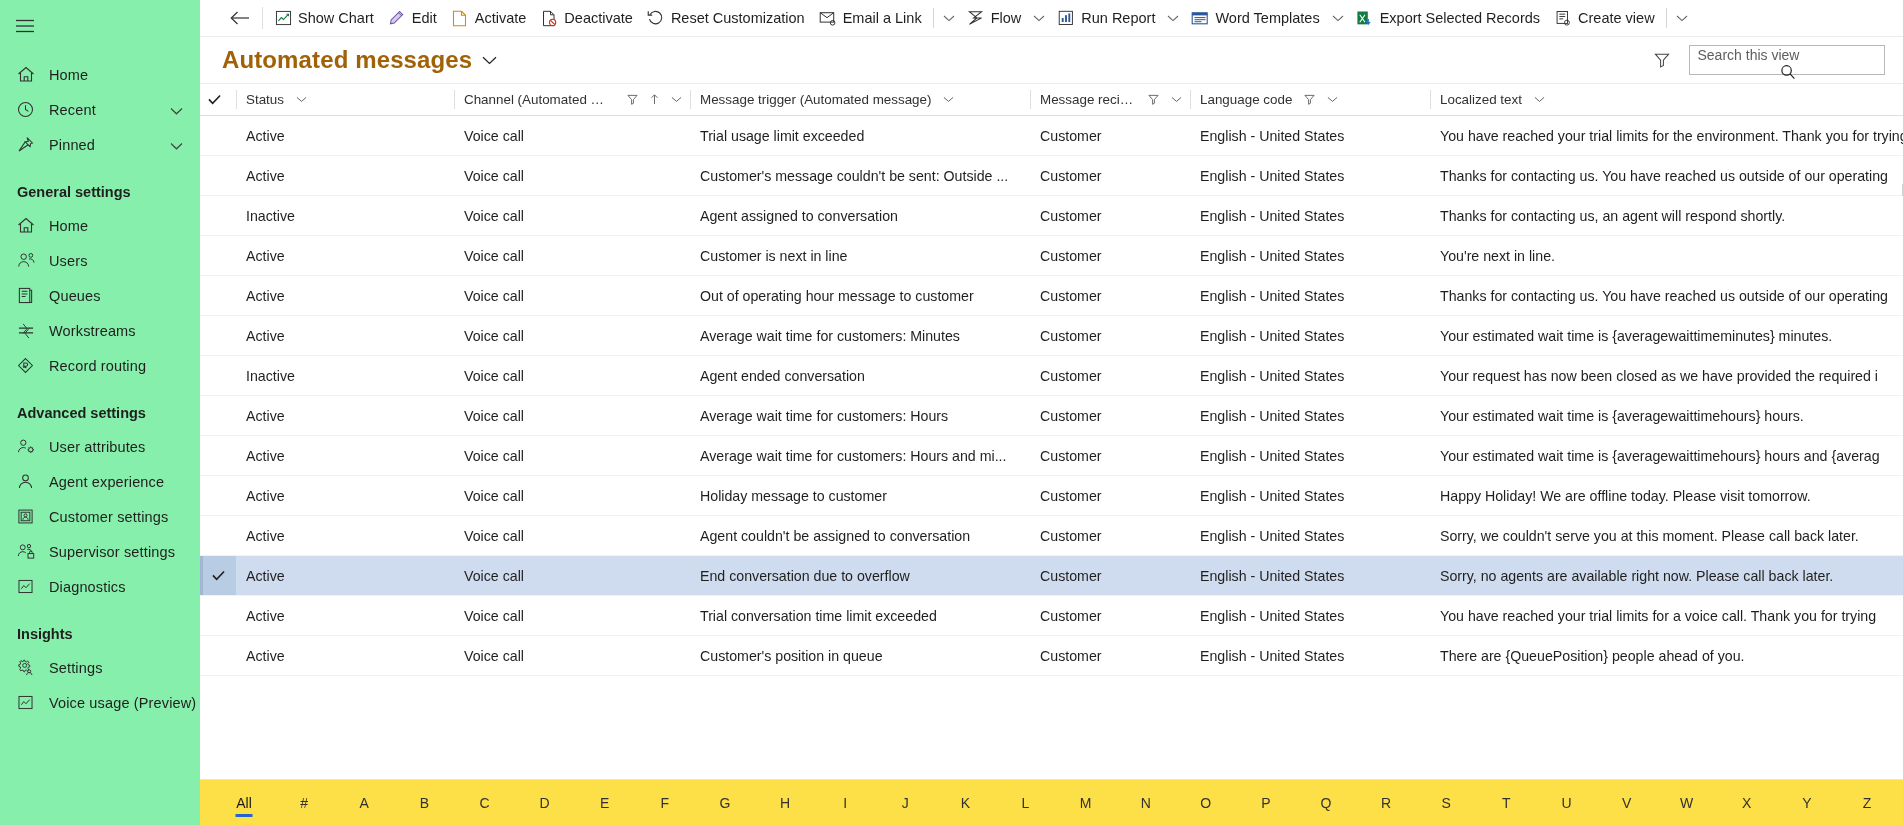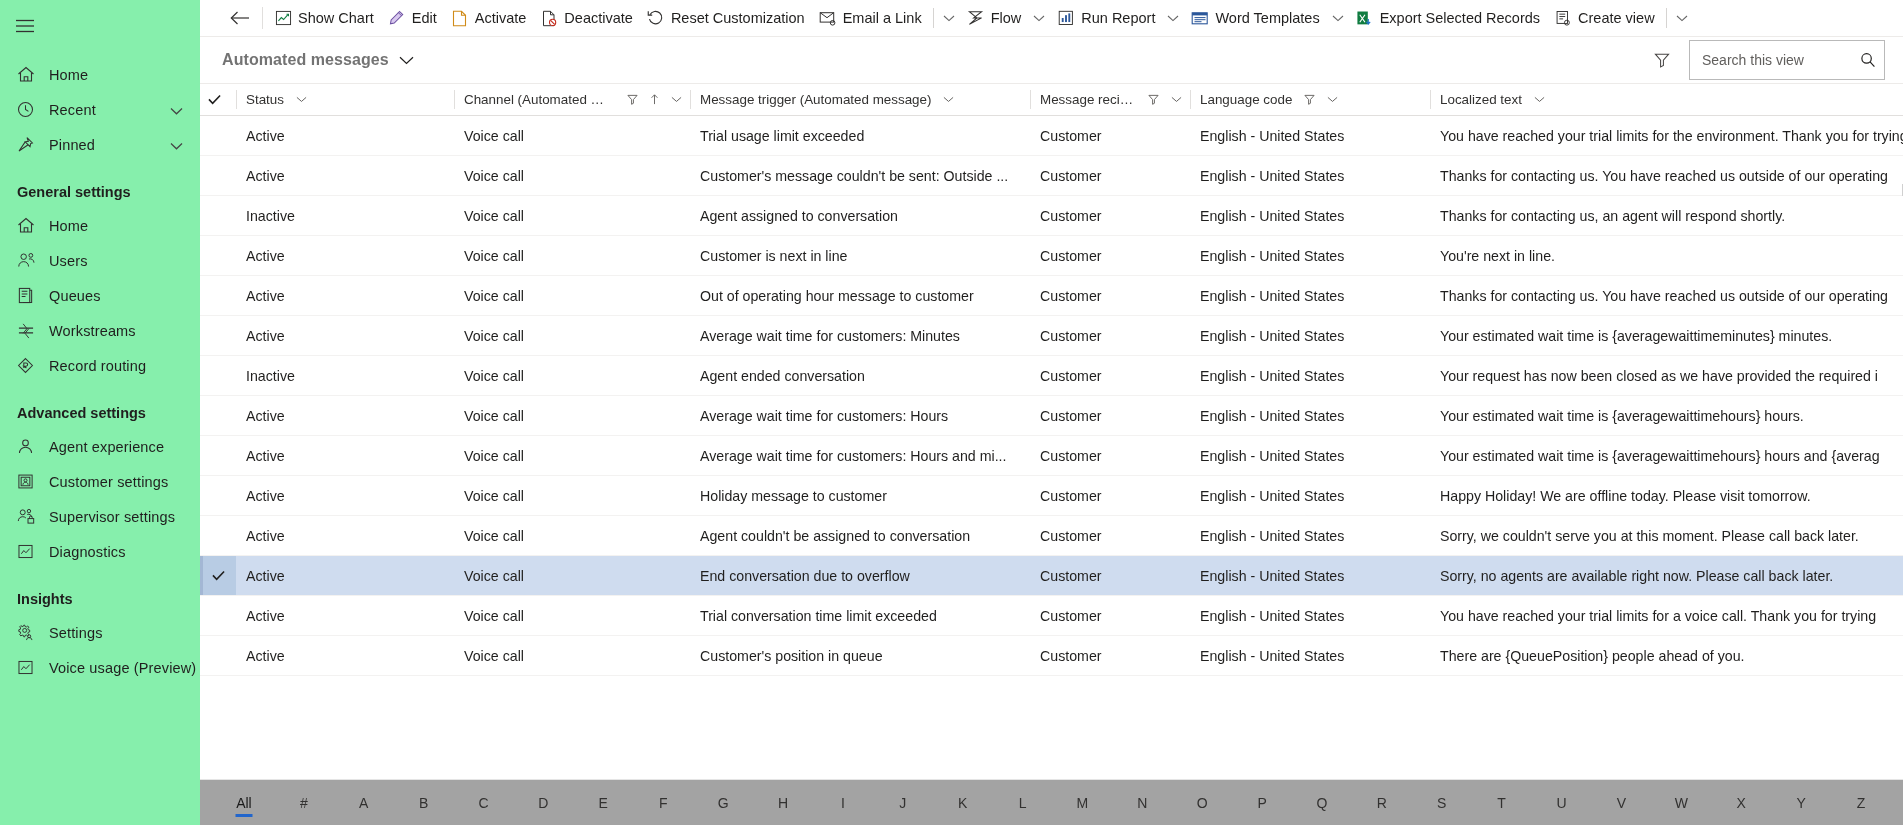--- a/index.html
+++ b/index.html
@@ -108,35 +108,36 @@
   }
 
   
   #viewheader {
     height: 46px; min-height: 46px;
     display: flex; align-items: center;
     padding-left: 22px; padding-right: 18px;
     background: #fff;
   }
   #viewtitle {
-    font-size: 16px; font-weight: 600; color: #737373;
+    font-size: 24px; font-weight: 600; color: #a16207;
     letter-spacing: 0.005em;
   }
   .title-caret { margin-left: 10px; cursor: pointer; color: #201f1e; display:flex; align-items:center;}
   .spacer { flex: 1; }
   .filter-icon-btn {
     width: 30px; height: 30px; display:flex; align-items:center; justify-content:center;
     cursor:pointer; color: #484644; margin-right: 12px;
   }
   #searchbox {
-    width: 196px; height: 40px;
+    width: 196px; height: 30px;
     border: 1px solid #b9b9b9;
     background: #fff;
     display: flex; align-items: center;
     padding: 0 8px 0 10px;
+    flex-direction: column;
   }
   #searchbox input {
     flex: 1; border: none; outline: none;
     font-family: inherit; font-size: 14px;
     color: #201f1e; background: transparent;
     min-width: 0;
   }
   #searchbox input::placeholder { color: #605e5c; }
   .search-ico { display:flex; align-items:center; color:#201f1e; }
 
@@ -198,24 +199,24 @@
   .w-status { width: 218px; }
   .w-channel { width: 236px; }
   .w-trigger { width: 340px; }
   .w-recipient { width: 160px; }
   .w-lang { width: 240px; }
   .w-local { width: auto; }
 
   
   #alphabar {
     height: 46px; min-height: 46px;
-    background: #a3a3a3;
+    background: #fde047;
     display: flex; align-items: center;
     border-top: 1px solid #e5e5e5;
-    padding-left: 14px; padding-right: 12px;
+    padding-left: 14px; padding-right: 6px;
   }
   .alpha {
     flex: 1;
     text-align: center;
     font-size: 14px;
     color: #323130;
     cursor: pointer;
     position: relative;
     height: 30px;
     line-height: 30px;
@@ -338,20 +339,31 @@
         <svg width="17" height="17" viewBox="0 0 18 18" fill="none" stroke="#323130" stroke-width="1.1">
             <path d="M9 1.7l7.3 7.3L9 16.3 1.7 9z"></path>
             <path d="M7.2 11.6V6.3h2.4a1.7 1.7 0 010 3.4H7.2l2.8 1.9"></path>
           </svg>
       </span>
       <span class="nav-label">Record routing</span>
     </div>
 
     <div class="nav-group-title">Advanced settings</div>
 
+    <div class="nav-item">
+      <span class="nav-icon">
+        <svg width="19" height="17" viewBox="0 0 20 18" fill="none" stroke="#323130" stroke-width="1.05">
+            <circle cx="6.6" cy="5" r="2.8"></circle>
+            <path d="M1.6 15c0-2.8 2.2-4.9 5-4.9 1 0 1.9.3 2.7.7"></path>
+            <circle cx="14.5" cy="12.4" r="2.3"></circle>
+            <path d="M14.5 8.9v1.1M14.5 14.8v1.1M11 12.4h1.2M16.8 12.4H18M12.1 10l.8.8M16.1 13.9l.9.9M16.9 10l-.8.8M12.9 13.9l-.8.9"></path>
+          </svg>
+      </span>
+      <span class="nav-label">User attributes</span>
+    </div>
     <div class="nav-item">
       <span class="nav-icon">
         <svg width="17" height="17" viewBox="0 0 18 18" fill="none" stroke="#323130" stroke-width="1.1">
             <circle cx="9" cy="5.2" r="3"></circle>
             <path d="M2.6 16c0-3.5 2.9-6.3 6.4-6.3s6.4 2.8 6.4 6.3"></path>
           </svg>
       </span>
       <span class="nav-label">Agent experience</span>
     </div>
     <div class="nav-item">

